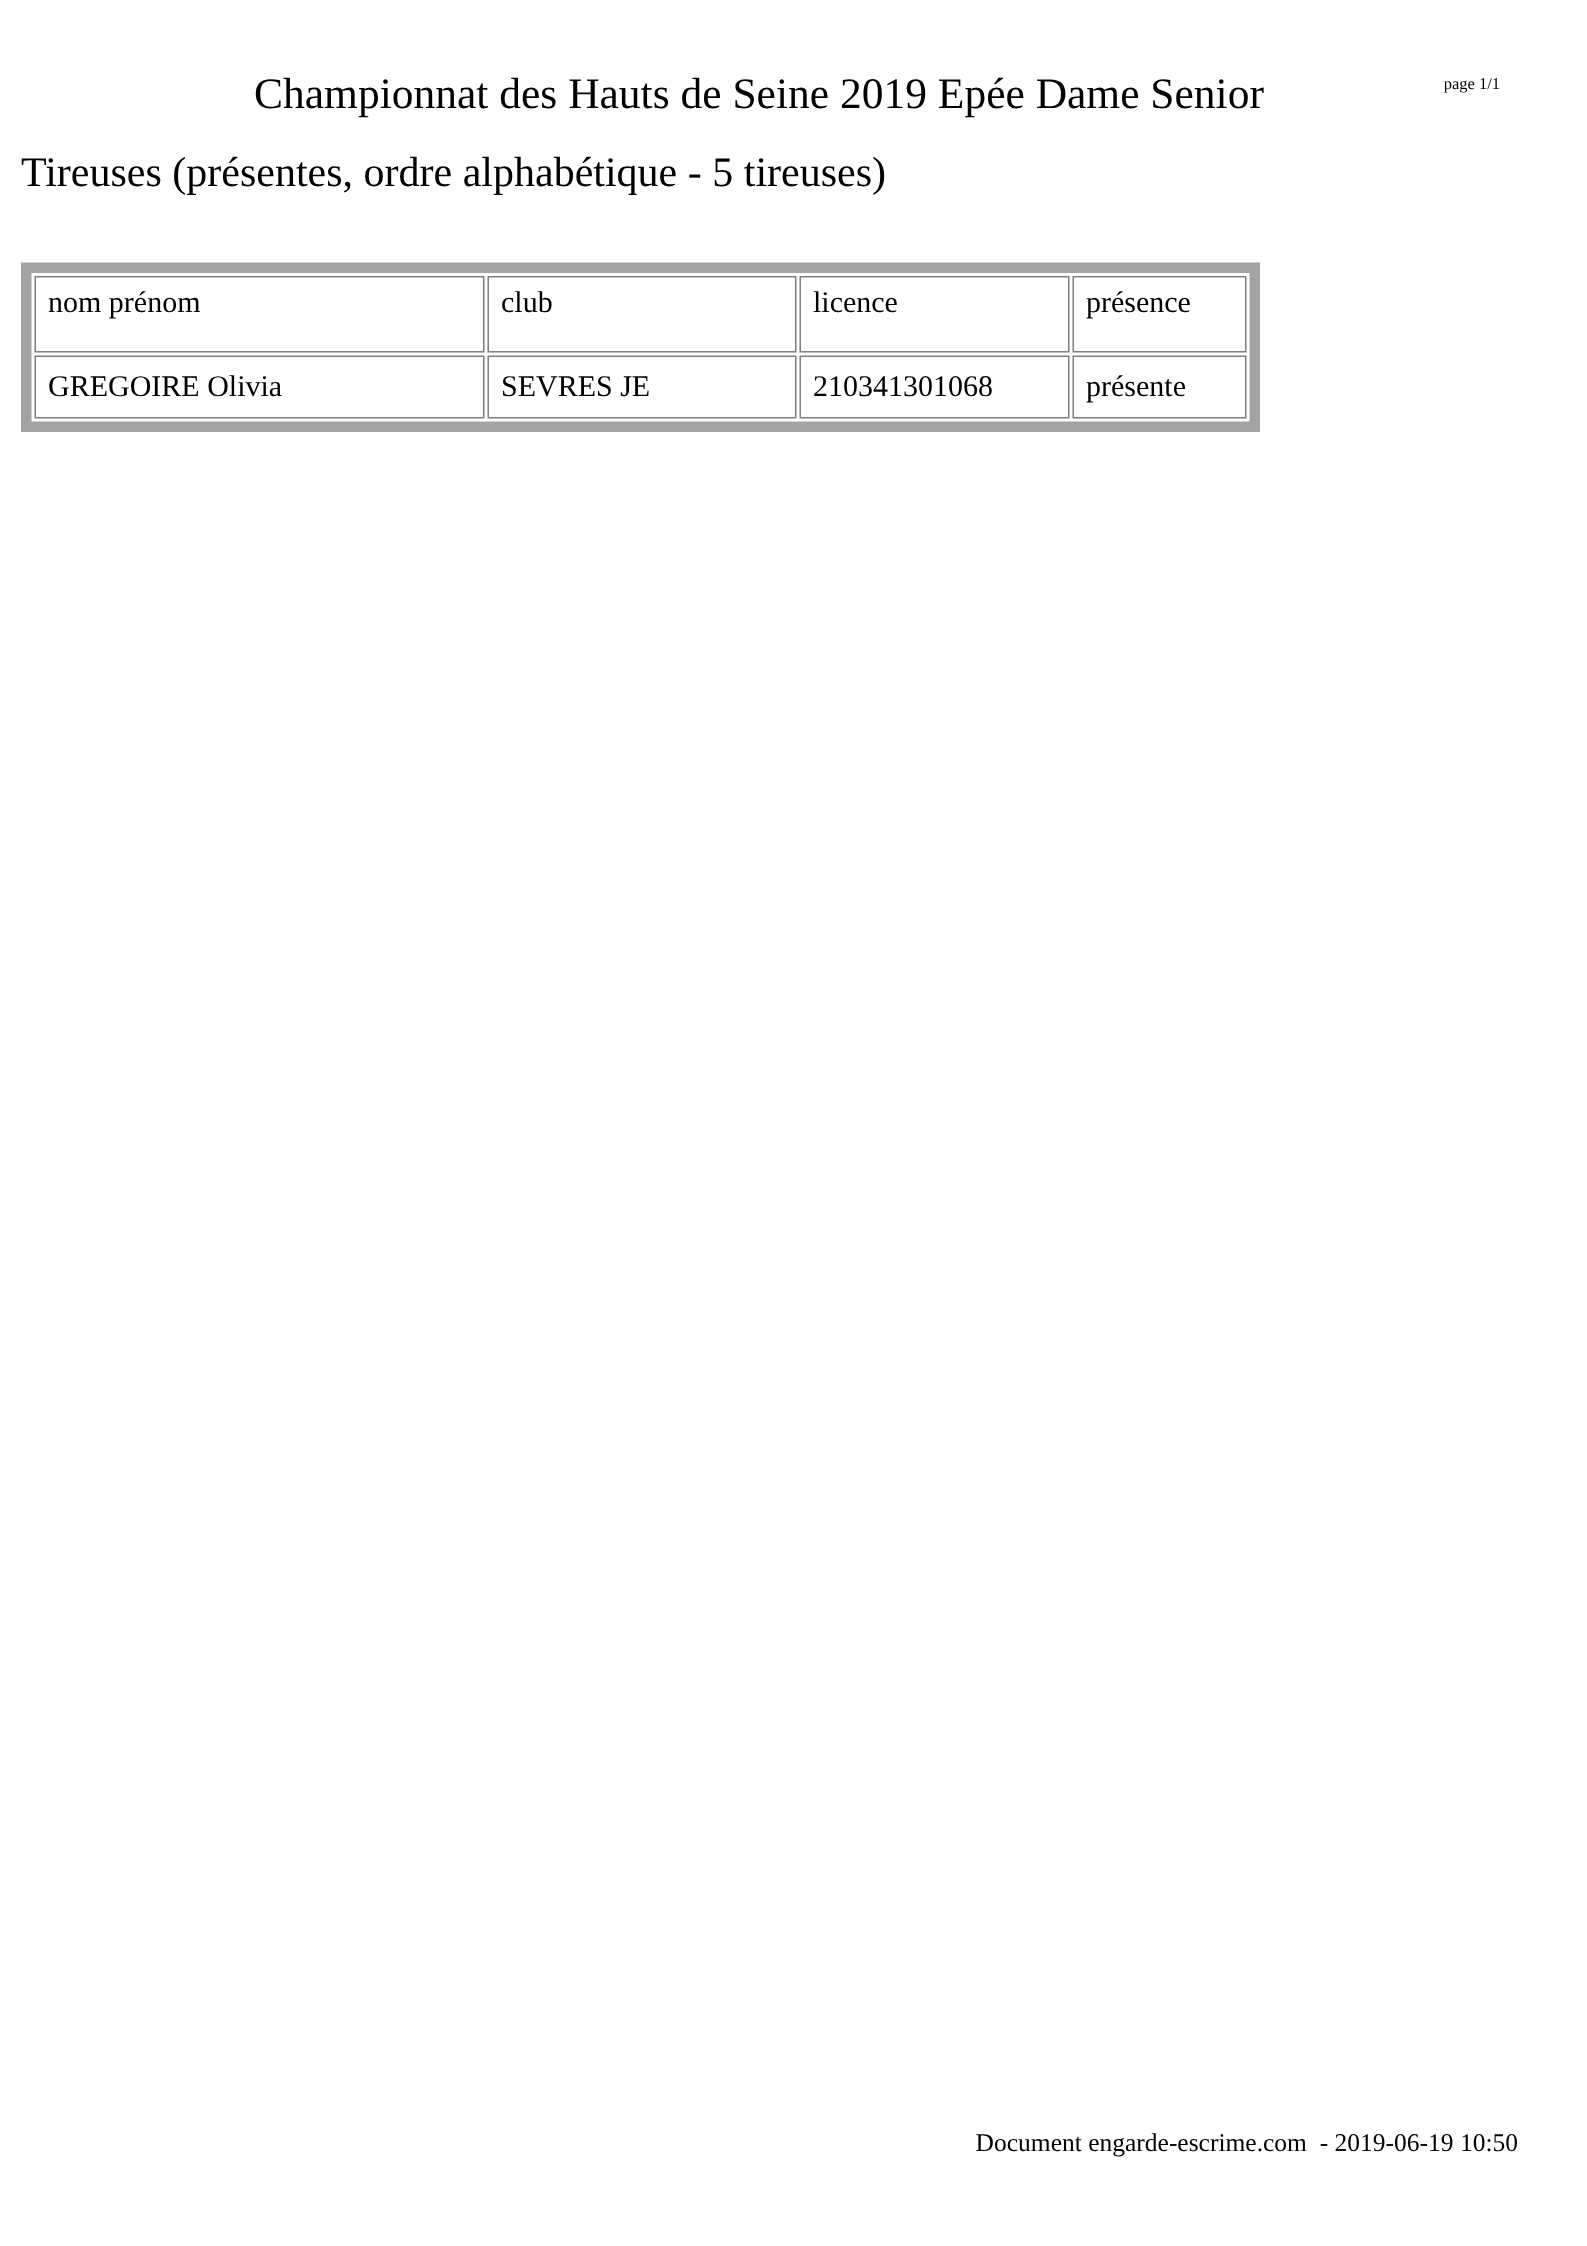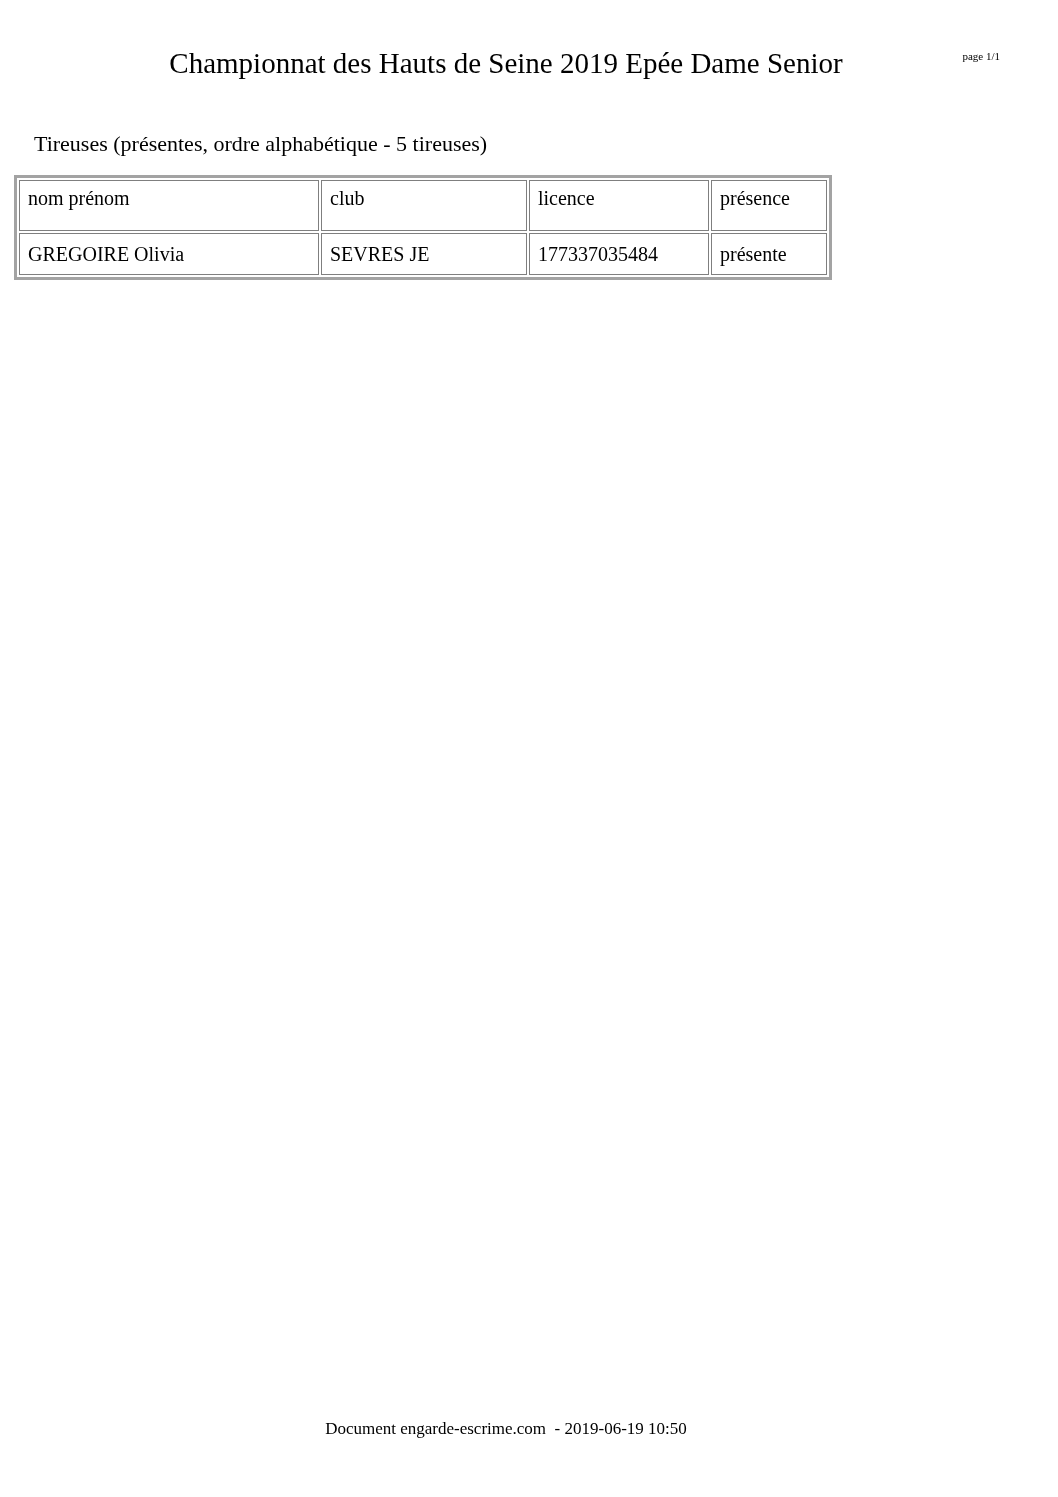--- a/index.html
+++ b/index.html
@@ -26,34 +26,33 @@
     letter-spacing: 0px;
   }
   .page-indicator {
     position: absolute;
     top: 50px;
     right: 12px;
     font-size: 11px;
   }
   .subtitle {
     position: absolute;
-    top: 131px;
+    top: 100px;
     left: 14px;
-    font-size: 22px;
-    margin-left: 20px;
+    font-size: 28px;
   }
   table.attendance {
     position: absolute;
     top: 175px;
     left: 14px;
     width: 814px;
     table-layout: fixed;
     border-collapse: separate;
     border-spacing: 2px;
-    border: 3px solid #a3a3a3;
+    border: 7px solid #a3a3a3;
   }
   table.attendance th,
   table.attendance td {
     box-sizing: border-box;
     border: 1px solid #7f7f7f;
     font-size: 20px;
     font-weight: normal;
     text-align: left;
     padding: 2px 8px;
     overflow: hidden;
@@ -70,21 +69,21 @@
   }
   col.c-nom { width: 300px; }
   col.c-club { width: 206px; }
   col.c-licence { width: 180px; }
   col.c-presence { width: 116px; }
   .footer {
     position: absolute;
     top: 1419px;
     left: 0;
     width: 100%;
-    text-align: center;
+    text-align: right;
     font-size: 17px;
     white-space: pre;
   }
 </style>
 </head>
 <body>
 
 <div class="page">
 
   <div class="doc-title">Championnat des Hauts de Seine 2019 Epée Dame Senior</div>
@@ -105,21 +104,21 @@
         <th>nom prénom</th>
         <th>club</th>
         <th>licence</th>
         <th>présence</th>
       </tr>
     </thead>
     <tbody>
       <tr>
         <td>GREGOIRE Olivia</td>
         <td>SEVRES JE</td>
-        <td>177337035484</td>
+        <td>210341301068</td>
         <td>présente</td>
       </tr>
     </tbody>
   </table>
 
   <div class="footer">Document engarde-escrime.com  - 2019-06-19 10:50</div>
 
 </div>
 
 </body></html>

